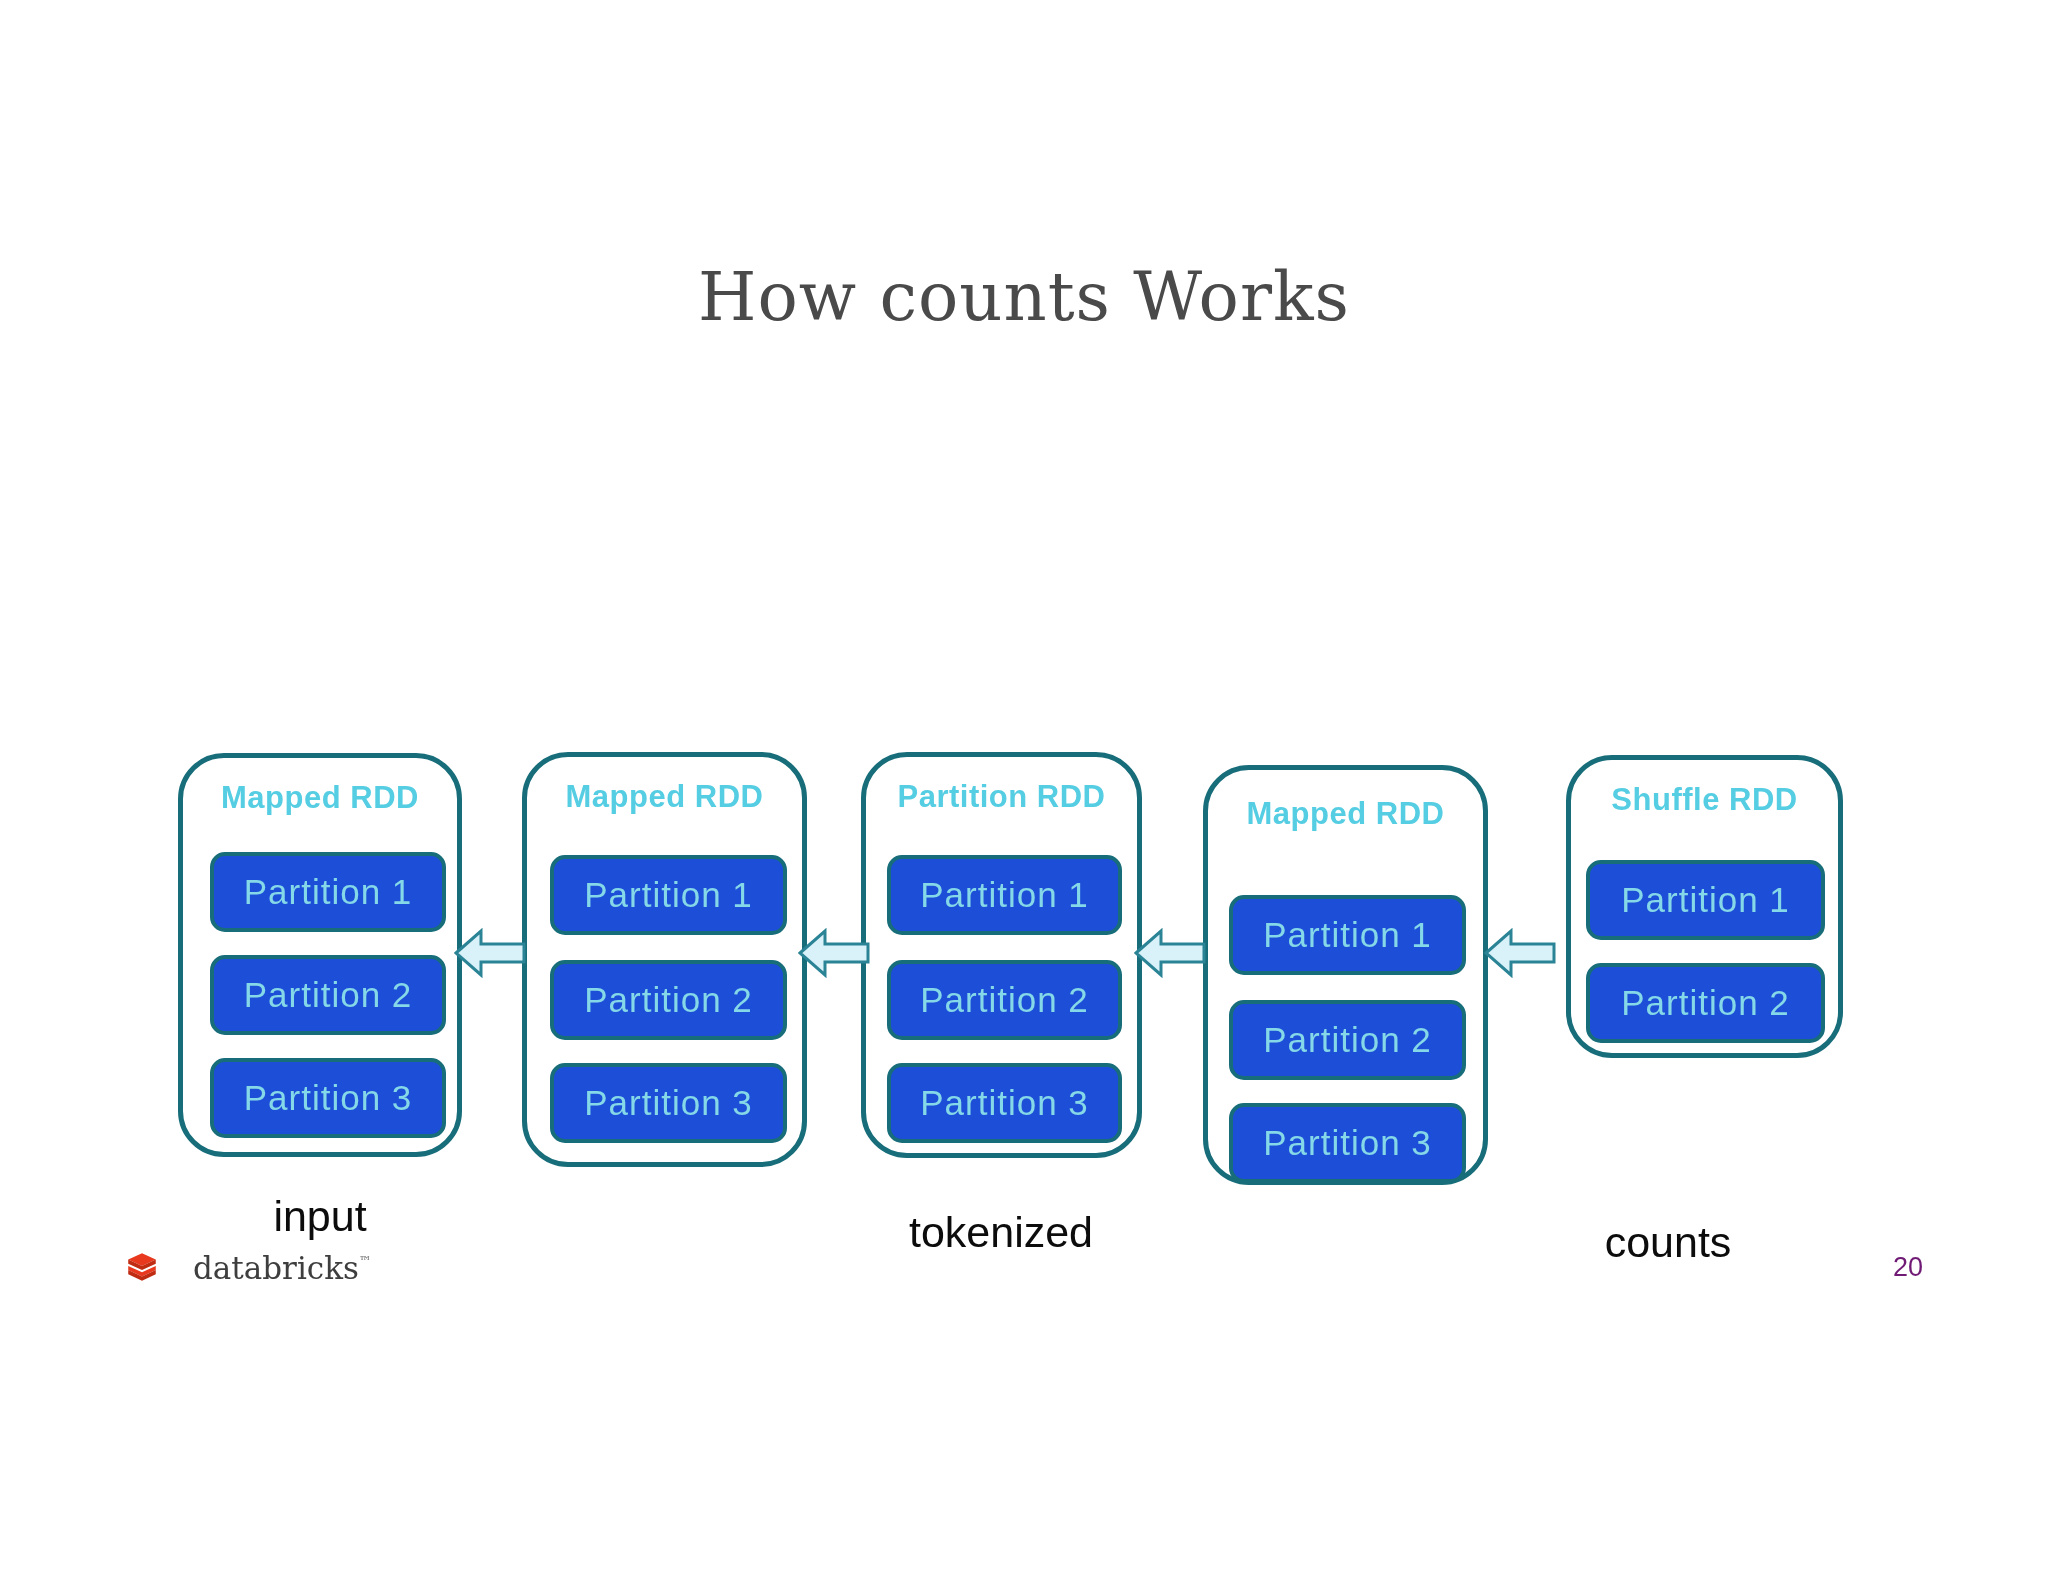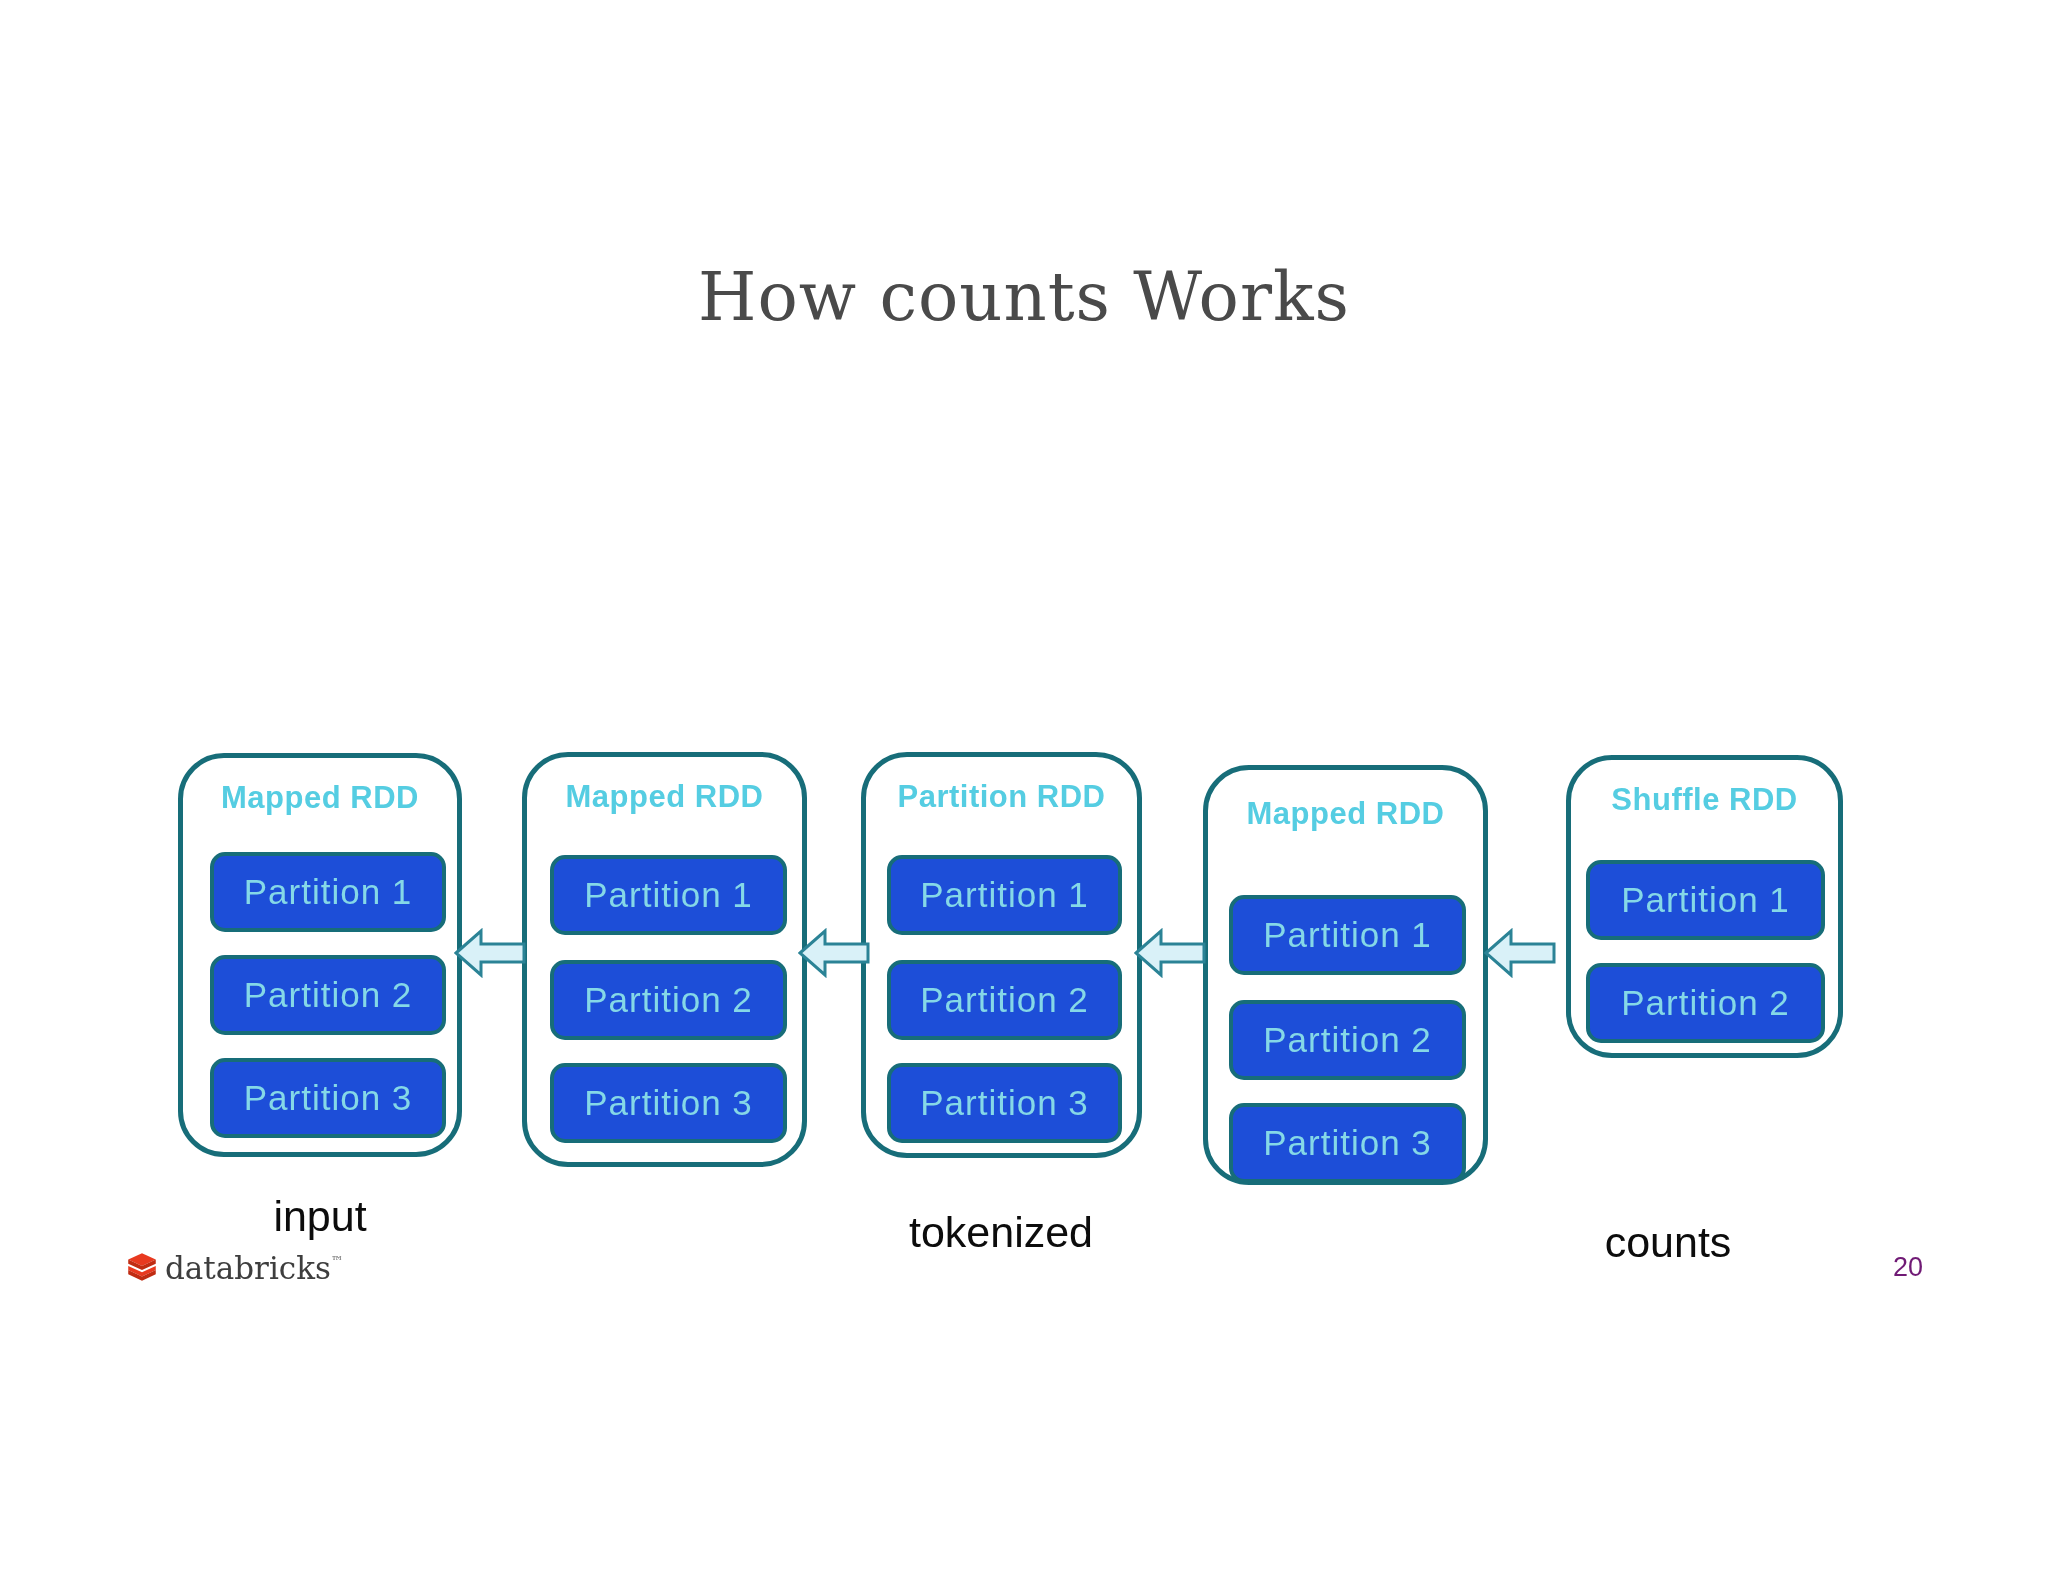--- a/index.html
+++ b/index.html
@@ -43,21 +43,21 @@
     display:flex;align-items:center;justify-content:center;
     font-size:35px;font-weight:300;color:#85d8e7;letter-spacing:1px;
   }
   .flow-arrow{position:absolute;width:72px;height:50px;}
   .diagram-label{
     position:absolute;width:260px;text-align:center;
     font-size:43px;color:#0c0c0c;
   }
   .logo{
     position:absolute;left:124px;top:1248px;height:40px;
-    display:flex;align-items:center;
+    display:flex;align-items:center;gap:28px;
   }
   .logo-word{
     font-family:"DejaVu Serif","Liberation Serif",serif;
     font-size:31px;color:#3e3e3e;margin-left:5px;letter-spacing:0px;
   }
   .logo-tm{
     font-family:"DejaVu Serif","Liberation Serif",serif;
     font-size:12px;color:#5a5a5a;vertical-align:14px;
   }
   .page-number{

